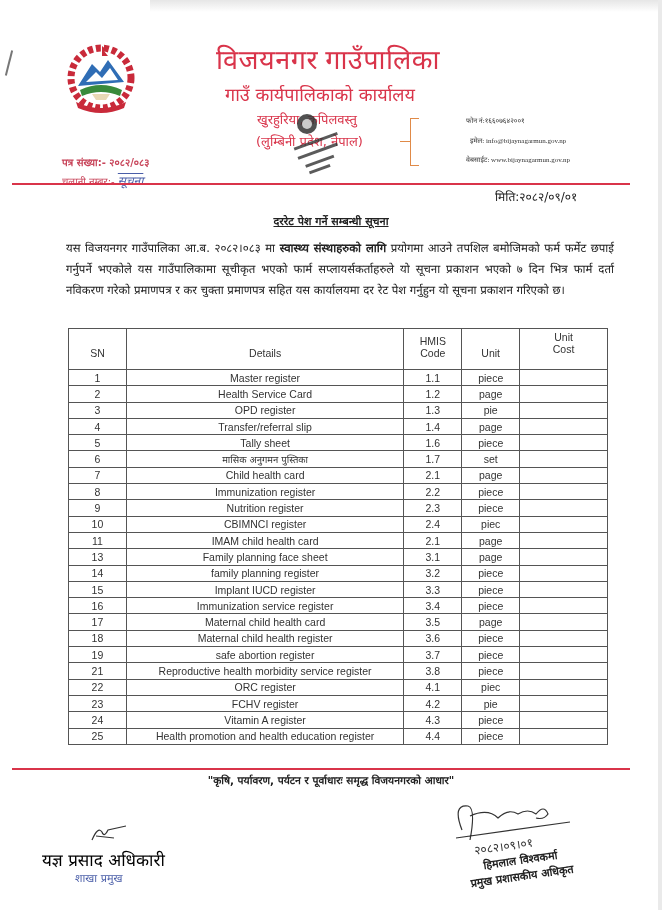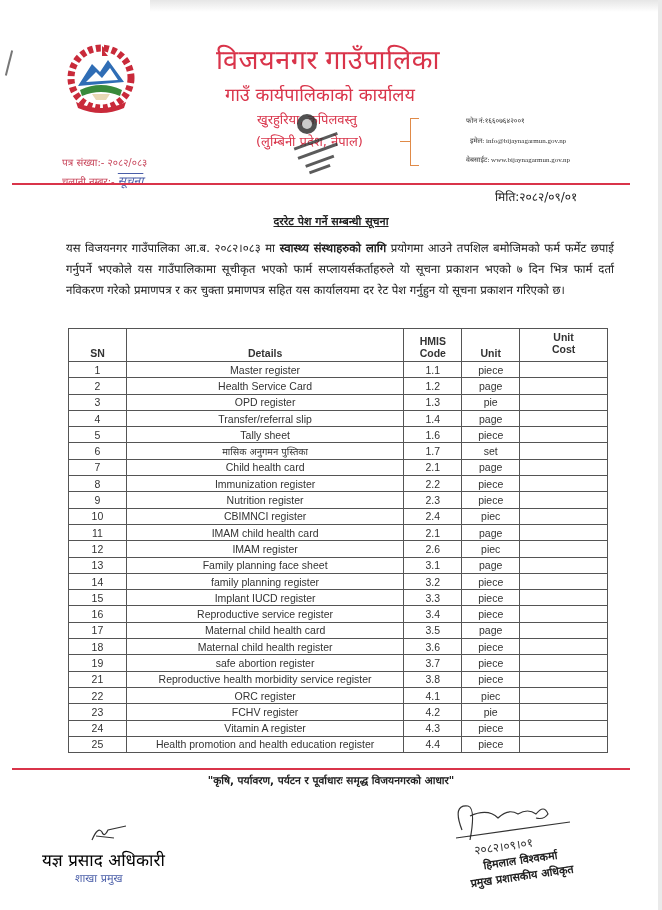--- a/index.html
+++ b/index.html
@@ -21,39 +21,39 @@
   .loc-2 { position: absolute; left: 256px; top: 132px; font-size: 13px; color: #d9344a; }
   .stamp { position: absolute; left: 285px; top: 108px; width: 70px; height: 72px; }
 
   .contact { position: absolute; left: 400px; top: 116px; width: 240px; height: 52px; }
   .contact .bracket { position: absolute; left: 10px; top: 2px; width: 8px; height: 46px;
     border: 1px solid #e08a48; border-right: none; }
   .contact .dash { position: absolute; left: 0; top: 25px; width: 10px; height: 1px; background: #e08a48; }
   .contact .line { position: absolute; left: 24px; font-size: 7px; color: #333; font-family: Liberation Serif, serif; white-space: nowrap; padding-left: 42px; }
   .contact .l1 { top: 0px; } .contact .l2 { top: 20px; left: 28px; } .contact .l3 { top: 39px; }
 
-  .ref-1 { position: absolute; left: 62px; top: 155px; font-size: 10px; color: #c8455a; }
+  .ref-1 { position: absolute; left: 62px; top: 155px; font-size: 10px; color: #c8455a; font-weight: bold; }
   .ref-2 { position: absolute; left: 62px; top: 172px; font-size: 10px; color: #c8455a; }
   .ref-2 .hand { color: #4a5ea8; font-style: italic; font-size: 12px; text-decoration: overline; }
 
   .header-rule { position: absolute; left: 12px; top: 183px; width: 618px; height: 2px; background: #d9344a; }
   .date { position: absolute; left: 495px; top: 188px; font-size: 12px; color: #222; }
 
   .notice-title { position: absolute; left: 0; width: 662px; top: 213px; text-align: center;
     font-size: 11px; font-weight: bold; }
   .notice-title span { text-decoration: underline; }
 
   .body-text { position: absolute; left: 66px; top: 238px; width: 548px; font-size: 11.5px;
     line-height: 21px; color: #222; text-align: justify; }
   .body-text b { font-weight: bold; }
 
   table.items { position: absolute; left: 68px; top: 328px; width: 540px; border-collapse: collapse;
     font-family: "Liberation Sans", sans-serif; font-size: 10.5px; color: #333; }
   table.items th, table.items td { border: 1px solid #555; text-align: center; padding: 0; height: 15.3px; font-weight: normal; }
-  table.items thead th { height: 28px; vertical-align: bottom; font-weight: bold; line-height: 12px; padding-bottom: 2px; color: #333; margin-top: 29px; }
+  table.items thead th { height: 28px; vertical-align: bottom; font-weight: normal; line-height: 12px; padding-bottom: 10px; color: #333; margin-top: 29px; }
   table.items thead th.unitcost { vertical-align: top; padding-top: 2px; }
   table.items col.c-sn { width: 58px; } table.items col.c-det { width: 278px; }
   table.items col.c-code { width: 58px; } table.items col.c-unit { width: 58px; } table.items col.c-cost { width: 88px; }
   .dev { font-family: "DejaVu Sans", sans-serif; font-size: 9.5px; }
 
   .footer-rule { position: absolute; left: 12px; top: 768px; width: 618px; height: 2px; background: #d9344a; }
   .motto { position: absolute; left: 0; width: 662px; top: 773px; text-align: center; font-size: 10.5px; font-weight: bold; }
 
   .sig-left-scribble { position: absolute; left: 88px; top: 822px; width: 40px; height: 22px; }
   .sig-left-name { position: absolute; left: 42px; top: 848px; font-size: 17px; color: #000000; }
@@ -217,27 +217,20 @@
         <td></td>
       </tr>
       <tr>
         <td>11</td>
         <td>IMAM child health card</td>
         <td>2.1</td>
         <td>page</td>
         <td></td>
       </tr>
       <tr>
-        <td>12</td>
-        <td>IMAM register</td>
-        <td>2.6</td>
-        <td>piec</td>
-        <td></td>
-      </tr>
-      <tr>
         <td>13</td>
         <td>Family planning face sheet</td>
         <td>3.1</td>
         <td>page</td>
         <td></td>
       </tr>
       <tr>
         <td>14</td>
         <td>family planning register</td>
         <td>3.2</td>
@@ -246,21 +239,21 @@
       </tr>
       <tr>
         <td>15</td>
         <td>Implant IUCD register</td>
         <td>3.3</td>
         <td>piece</td>
         <td></td>
       </tr>
       <tr>
         <td>16</td>
-        <td>Reproductive service register</td>
+        <td>Immunization service register</td>
         <td>3.4</td>
         <td>piece</td>
         <td></td>
       </tr>
       <tr>
         <td>17</td>
         <td>Maternal child health card</td>
         <td>3.5</td>
         <td>page</td>
         <td></td>

